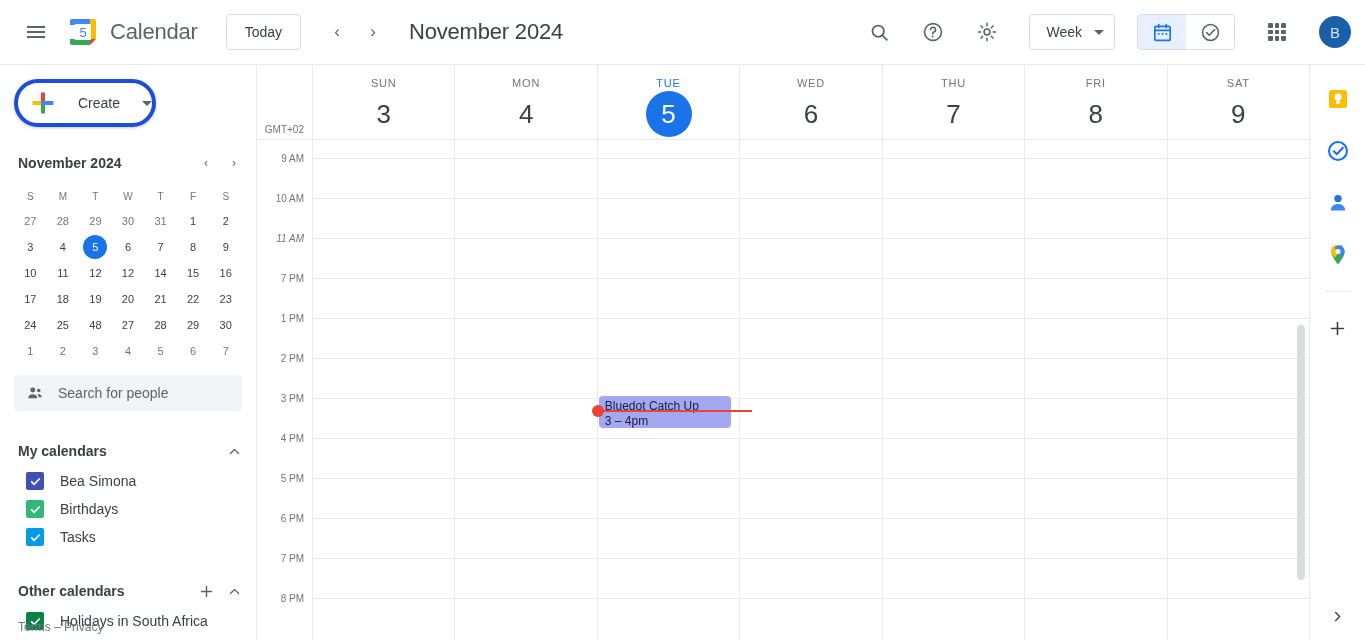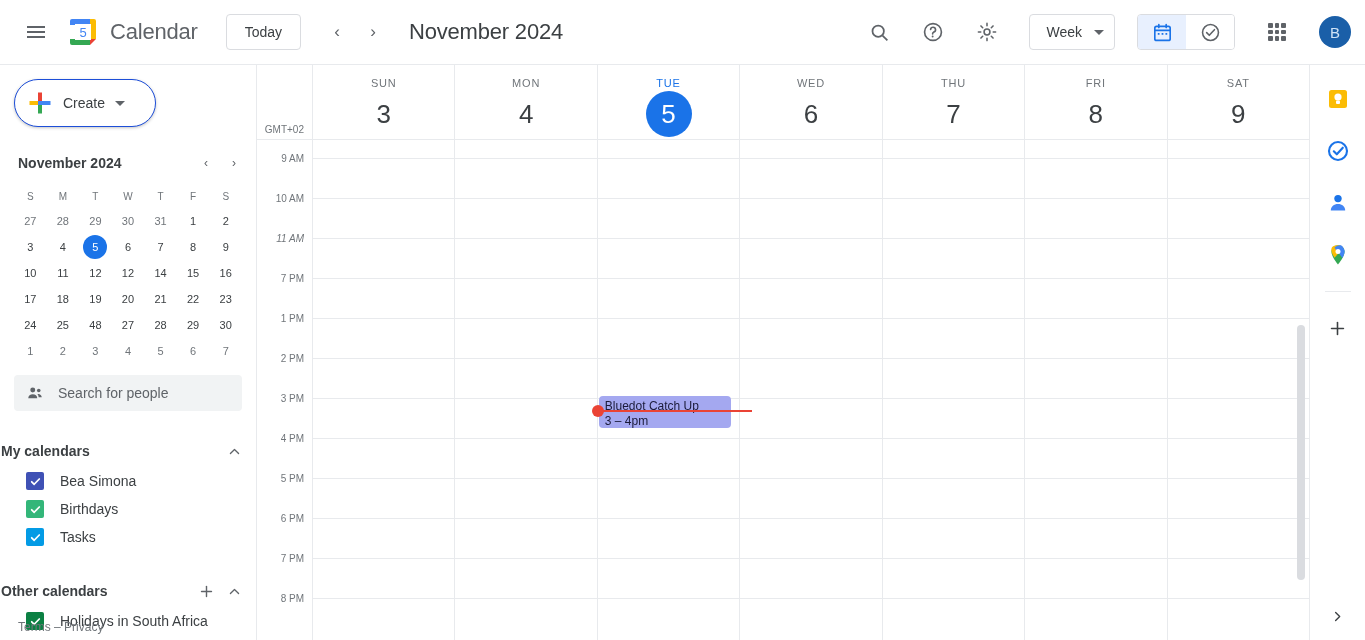--- a/index.html
+++ b/index.html
@@ -82,23 +82,23 @@
   }
   .dots-grid i { background: #5f6368; border-radius: 1px; display: block; }
 
   
   .sidebar {
     position: absolute; top: 65px; left: 0; width: 256px; height: 575px;
     background: #fff; overflow: hidden;
   }
   .create-btn {
     margin: 14px 0 0 14px; height: 48px; width: 142px;
-    border: 1px solid #1d4ed8; border-radius: 24px; background: #fff;
+    border: 4px solid #1d4ed8; border-radius: 24px; background: #fff;
     box-shadow: 0 1px 3px rgba(60,64,67,.3);
-    display: flex; align-items: center; cursor: pointer; padding: 0 6px 0 14px;
+    display: flex; align-items: center; cursor: pointer; padding: 0 6px 0 14px; gap: 12px;
   }
   .plus-multi { width: 22px; height: 22px; position: relative; flex: none; }
   .create-label { font-size: 14px; color: #3c4043; margin-left: 12px; }
   .create-caret { margin-left: 10px; }
 
   .mini-head {
     display: flex; align-items: center; margin: 22px 8px 0 18px;
   }
   .mini-title { font-size: 14px; font-weight: bold; color: #3c4043; }
   .mini-navs { margin-left: auto; display: flex; }
@@ -132,21 +132,21 @@
   }
   .people-search input {
     border: none; background: transparent; outline: none;
     font-size: 14px; color: #3c4043; font-family: "Liberation Sans", sans-serif;
     width: 160px;
   }
   .people-search input::placeholder { color: #5f6368; }
 
   .cal-section { margin-top: 24px; }
   .cal-section-head {
-    display: flex; align-items: center; padding: 0 8px 0 1px; height: 32px;
+    display: flex; align-items: center; padding: 0 8px 0 18px; height: 32px;
   }
   .cal-section-title { font-size: 14px; font-weight: bold; color: #3c4043; }
   .sec-actions { margin-left: auto; display: flex; align-items: center; }
   .sec-icon {
     width: 28px; height: 28px; border-radius: 50%; cursor: pointer;
     display: flex; align-items: center; justify-content: center; color: #5f6368;
   }
   .cal-row {
     display: flex; align-items: center; height: 28px;
     padding-left: 26px; gap: 16px; cursor: pointer;

